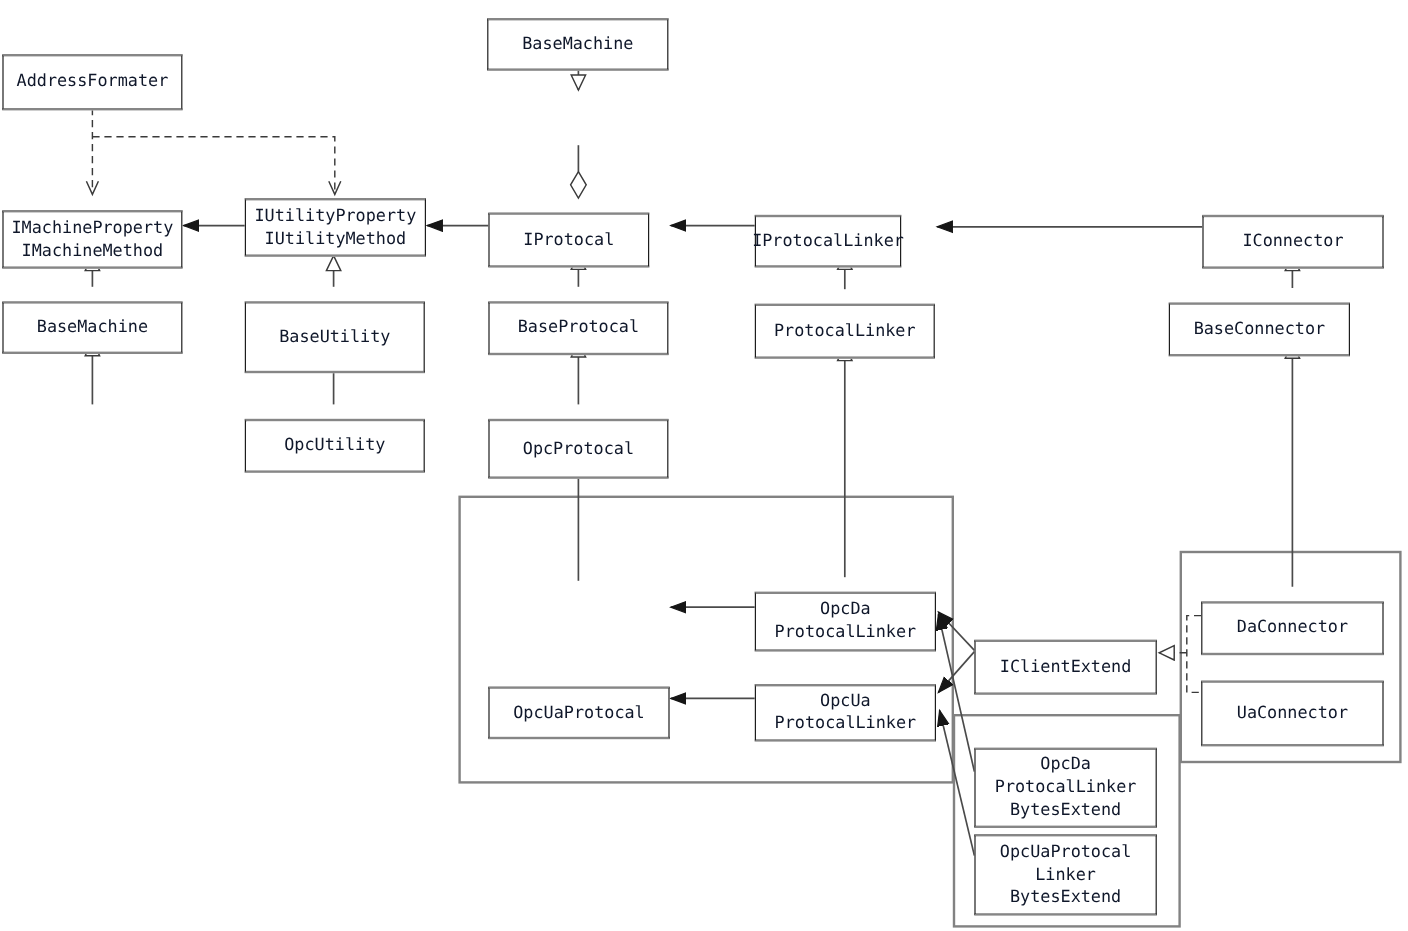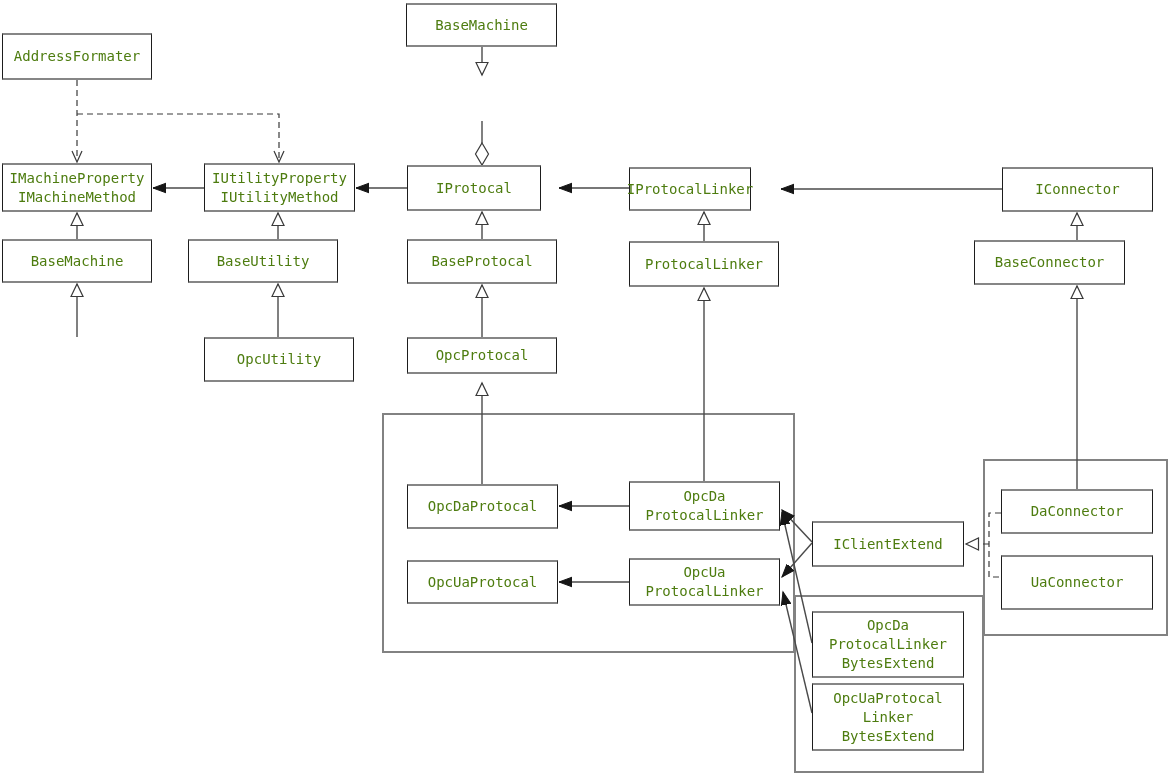--- a/index.html
+++ b/index.html
@@ -12,23 +12,24 @@
   }
   .node{
     position:absolute;
     box-sizing:border-box;
     background:#ffffff;
     border-style:solid;
     border-width:2px 1px;
     border-color:#868686 #1d1d1d;
     display:flex;align-items:center;justify-content:center;
     text-align:center;
-    font-size:14px;line-height:19px;color:#4d7c0f;
+    font-size:14px;line-height:19px;color:#0f172a;
     white-space:pre-line;
     z-index:3;
+    margin-top:12px;
   }
   .group{
     position:absolute;
     box-sizing:border-box;
     border:2px solid #828282;
     background:transparent;
     z-index:1;
   }
   svg.edges{position:absolute;left:0;top:0;z-index:2;}
   .edge{stroke:#4a4a4a;stroke-width:1.4;fill:none;}
@@ -104,43 +105,42 @@
   <div class="node" style="left:406px;top:3px;width:151px;height:44px">BaseMachine</div>
 
 
   <div class="node" style="left:407px;top:165px;width:134px;height:46px">IProtocal</div>
 
   <div class="node" style="left:2px;top:163px;width:150px;height:49px">IMachineProperty
 IMachineMethod</div>
 
   <div class="node" style="left:2px;top:33px;width:150px;height:47px">AddressFormater</div>
 
-  <div class="node" style="left:204px;top:163px;width:151px;height:49px">IUtilityProperty
+  <div class="node" style="left:204px;top:153px;width:151px;height:49px">IUtilityProperty
 IUtilityMethod</div>
 
   <div class="node" style="left:2px;top:239px;width:150px;height:44px">BaseMachine</div>
 
-  <div class="node" style="left:188px;top:239px;width:150px;height:44px">BaseUtility</div>
+  <div class="node" style="left:204px;top:239px;width:150px;height:60px">BaseUtility</div>
 
 
   <div class="node" style="left:204px;top:337px;width:150px;height:45px">OpcUtility</div>
 
   <div class="node" style="left:407px;top:239px;width:150px;height:45px">BaseProtocal</div>
 
-  <div class="node" style="left:407px;top:337px;width:150px;height:37px">OpcProtocal</div>
+  <div class="node" style="left:407px;top:337px;width:150px;height:50px">OpcProtocal</div>
 
   <div class="node" style="left:629px;top:167px;width:122px;height:44px">IProtocalLinker</div>
 
   <div class="node" style="left:629px;top:241px;width:150px;height:46px">ProtocalLinker</div>
 
   <div class="node" style="left:1002px;top:167px;width:151px;height:45px">IConnector</div>
 
   <div class="node" style="left:974px;top:240px;width:151px;height:45px">BaseConnector</div>
 
-  <div class="node" style="left:407px;top:484px;width:151px;height:45px">OpcDaProtocal</div>
 
   <div class="node" style="left:407px;top:560px;width:151px;height:44px">OpcUaProtocal</div>
 
   <div class="node" style="left:629px;top:481px;width:151px;height:50px">OpcDa
 ProtocalLinker</div>
 
   <div class="node" style="left:629px;top:558px;width:151px;height:48px">OpcUa
 ProtocalLinker</div>
 
   <div class="node" style="left:812px;top:521px;width:152px;height:46px">IClientExtend</div>

